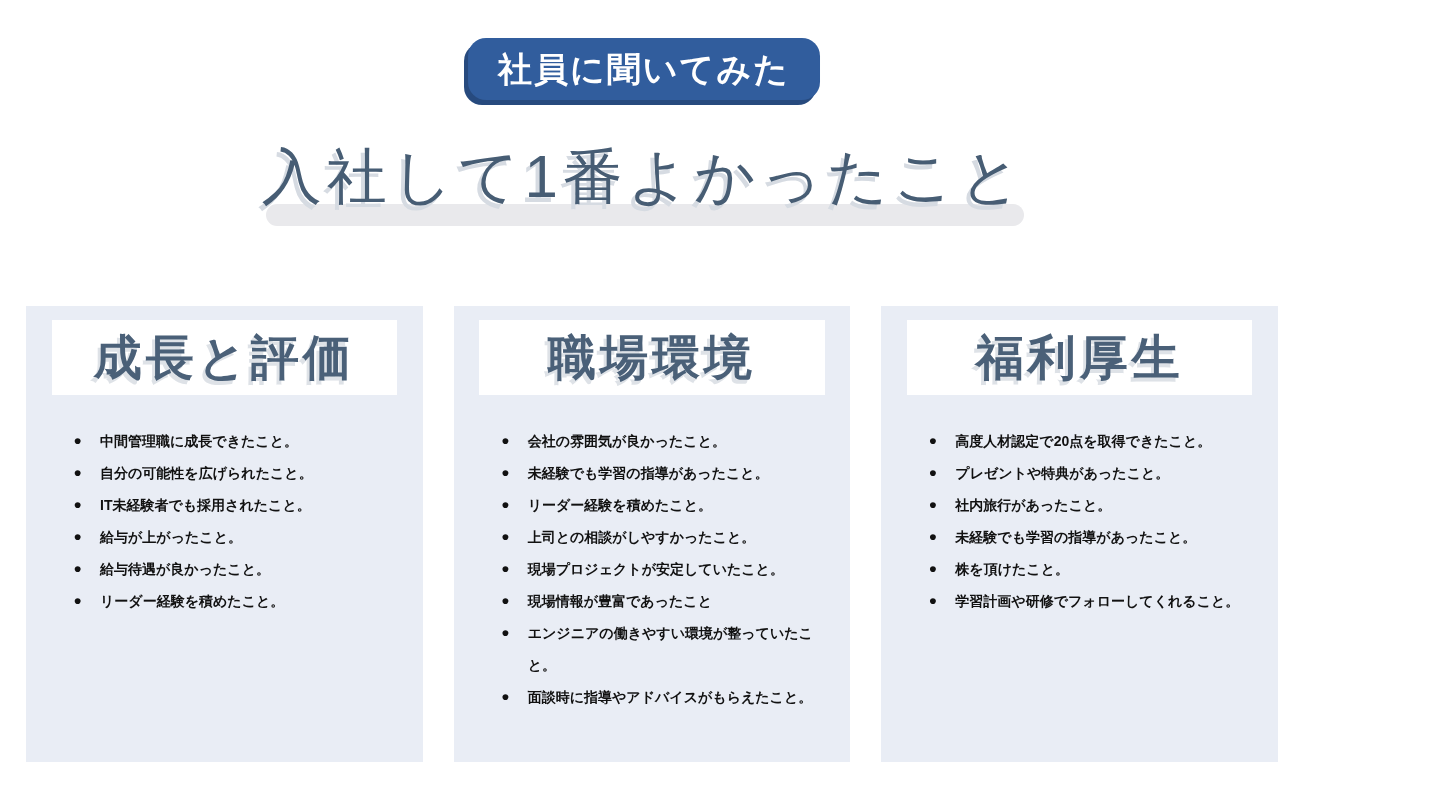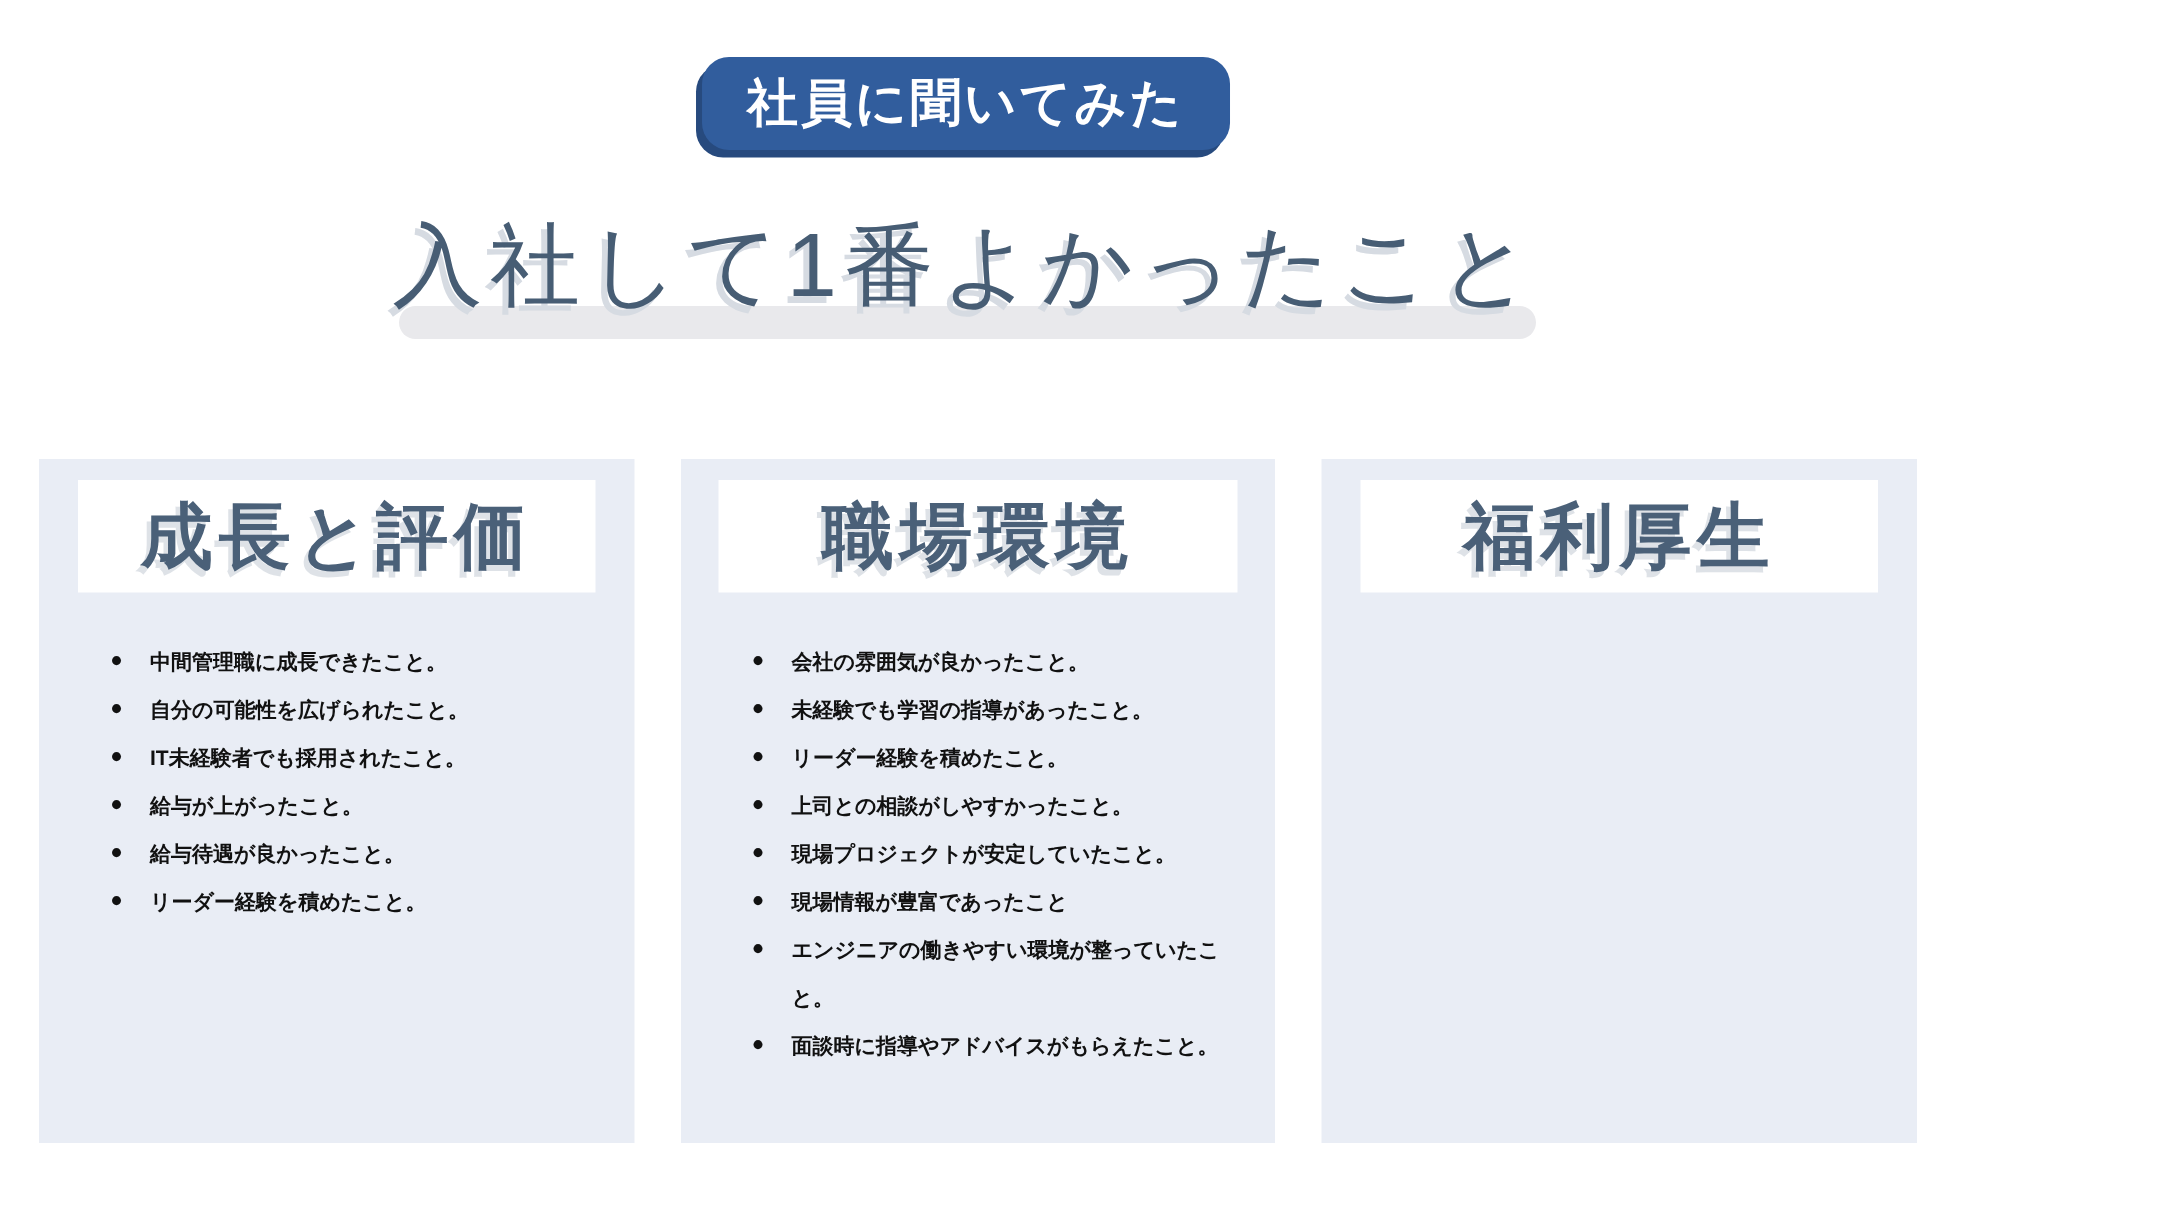--- a/index.html
+++ b/index.html
@@ -107,16 +107,24 @@
         <li>現場情報が豊富であったこと</li>
         <li>エンジニアの働きやすい環境が整っていたこと。</li>
         <li>面談時に指導やアドバイスがもらえたこと。</li>
       </ul>
     </div>
 
     <div class="column">
       <div class="header-box">
         <span class="header-text">福利厚生</span>
       </div>
+      <ul class="items">
+        <li>高度人材認定で20点を取得できたこと。</li>
+        <li>プレゼントや特典があったこと。</li>
+        <li>社内旅行があったこと。</li>
+        <li>未経験でも学習の指導があったこと。</li>
+        <li>株を頂けたこと。</li>
+        <li>学習計画や研修でフォローしてくれること。</li>
+      </ul>
     </div>
 
   </div>
 </div>
 
 </body></html>

